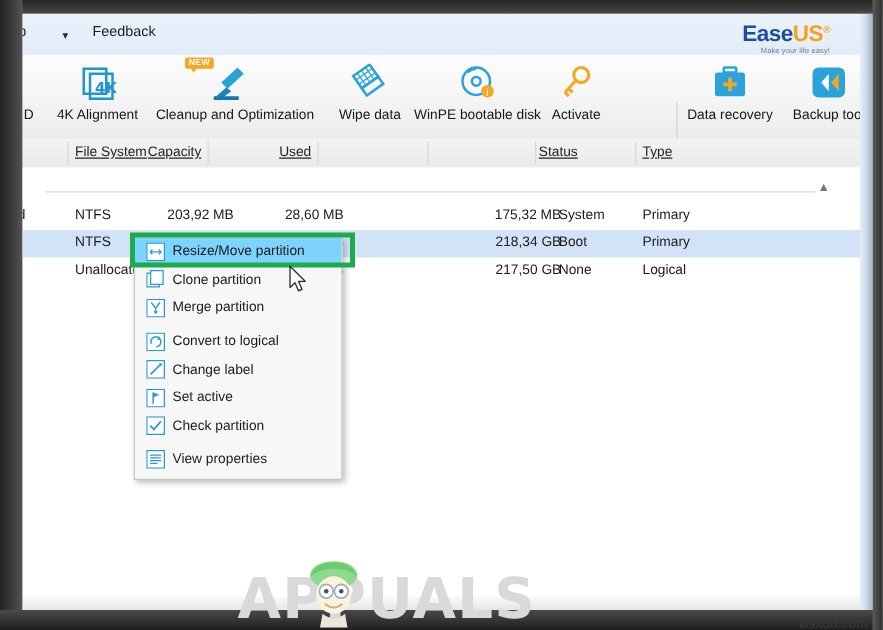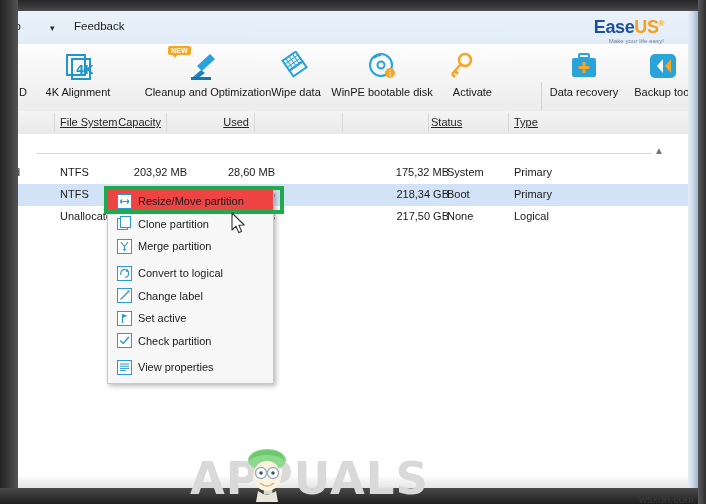--- a/index.html
+++ b/index.html
@@ -70,21 +70,21 @@
 
   .row{position:absolute;left:0;width:670px;height:22px;}
   .row.sel{background:#d3e3f7;}
   .cell{position:absolute;top:4px;font-size:11px;color:#1a1a1a;white-space:nowrap;}
   .cell.r{text-align:right;margin-left:26px;}
 
   
   .ctxmenu{position:absolute;left:107px;top:189px;width:165px;
     background:#f7f7f7;border:1px solid #c8c8c8;box-shadow:2px 2px 5px rgba(0,0,0,0.28);z-index:40;}
   .ctxitem{position:relative;height:22.6px;display:flex;align-items:center;padding-left:6px;}
-  .ctxitem.first{background:#ef4444;}
+  .ctxitem.first{background:#7dd3fc;}
   .ctx-ico{width:20px;height:16px;display:flex;align-items:center;justify-content:center;flex:0 0 20px;}
   .ctx-lbl{font-size:11px;color:#1a1a1a;margin-left:4px;white-space:nowrap;}
   .ctx-gap{height:4px;}
 
   
   .greenbox{position:absolute;left:104px;top:186px;width:180px;height:28px;
     border:4px solid #1faa4b;box-sizing:border-box;z-index:50;pointer-events:none;}
 
   
   .cursor{position:absolute;left:231px;top:212px;z-index:60;}
@@ -135,21 +135,21 @@
         <div class="tb-ico">
           <svg width="30" height="30" viewBox="0 0 30 30">
             <rect x="4" y="4" width="18" height="20" fill="none" stroke="#2196c9" stroke-width="2"></rect>
             <rect x="9" y="8" width="18" height="20" fill="none" stroke="#2196c9" stroke-width="2"></rect>
             <text x="13" y="23" font-size="12" fill="#2196c9" font-family="DejaVu Sans, sans-serif" font-weight="bold">4K</text>
           </svg>
         </div>
         <div class="tb-lbl">4K Alignment</div>
       </div>
 
-      <div class="tb" style="left:100px;width:140px;margin-left:20px;">
+      <div class="tb" style="left:100px;width:140px;">
         <div class="tb-ico" style="position:relative;">
           <svg width="40" height="32" viewBox="0 0 40 32">
             <path d="M22 4 L27 9 L14 21 L9 16 Z" fill="#29a3d9"></path>
             <path d="M13 20 L5 27 L9 29 L17 23 Z" fill="#1a84bb"></path>
             <rect x="3" y="27" width="20" height="3" fill="#1578ad"></rect>
           </svg>
           <span class="badge-new">NEW</span>
         </div>
         <div class="tb-lbl">Cleanup and Optimization</div>
       </div>
@@ -177,21 +177,21 @@
             <circle cx="15" cy="14" r="11" fill="none" stroke="#29a3d9" stroke-width="2"></circle>
             <circle cx="15" cy="14" r="3.5" fill="none" stroke="#29a3d9" stroke-width="2"></circle>
             <path d="M8 7 A10 10 0 0 1 15 4" fill="none" stroke="#29a3d9" stroke-width="2"></path>
             <circle cx="24" cy="22" r="5" fill="#f5a623"></circle>
             <text x="24" y="26" font-size="8" fill="#fff" text-anchor="middle" font-family="DejaVu Sans, sans-serif">i</text>
           </svg>
         </div>
         <div class="tb-lbl">WinPE bootable disk</div>
       </div>
 
-      <div class="tb" style="left:412px;width:62px;text-align:right;">
+      <div class="tb" style="left:412px;width:62px;">
         <div class="tb-ico">
           <svg width="30" height="30" viewBox="0 0 30 30">
             <circle cx="19" cy="9" r="6" fill="none" stroke="#f5a623" stroke-width="2.5"></circle>
             <path d="M15 13 L6 23" stroke="#f5a623" stroke-width="2.5" fill="none"></path>
             <path d="M9 20 L12 23" stroke="#f5a623" stroke-width="2.5" fill="none"></path>
             <path d="M6 23 L9 26" stroke="#f5a623" stroke-width="2.5" fill="none"></path>
           </svg>
         </div>
         <div class="tb-lbl">Activate</div>
       </div>

